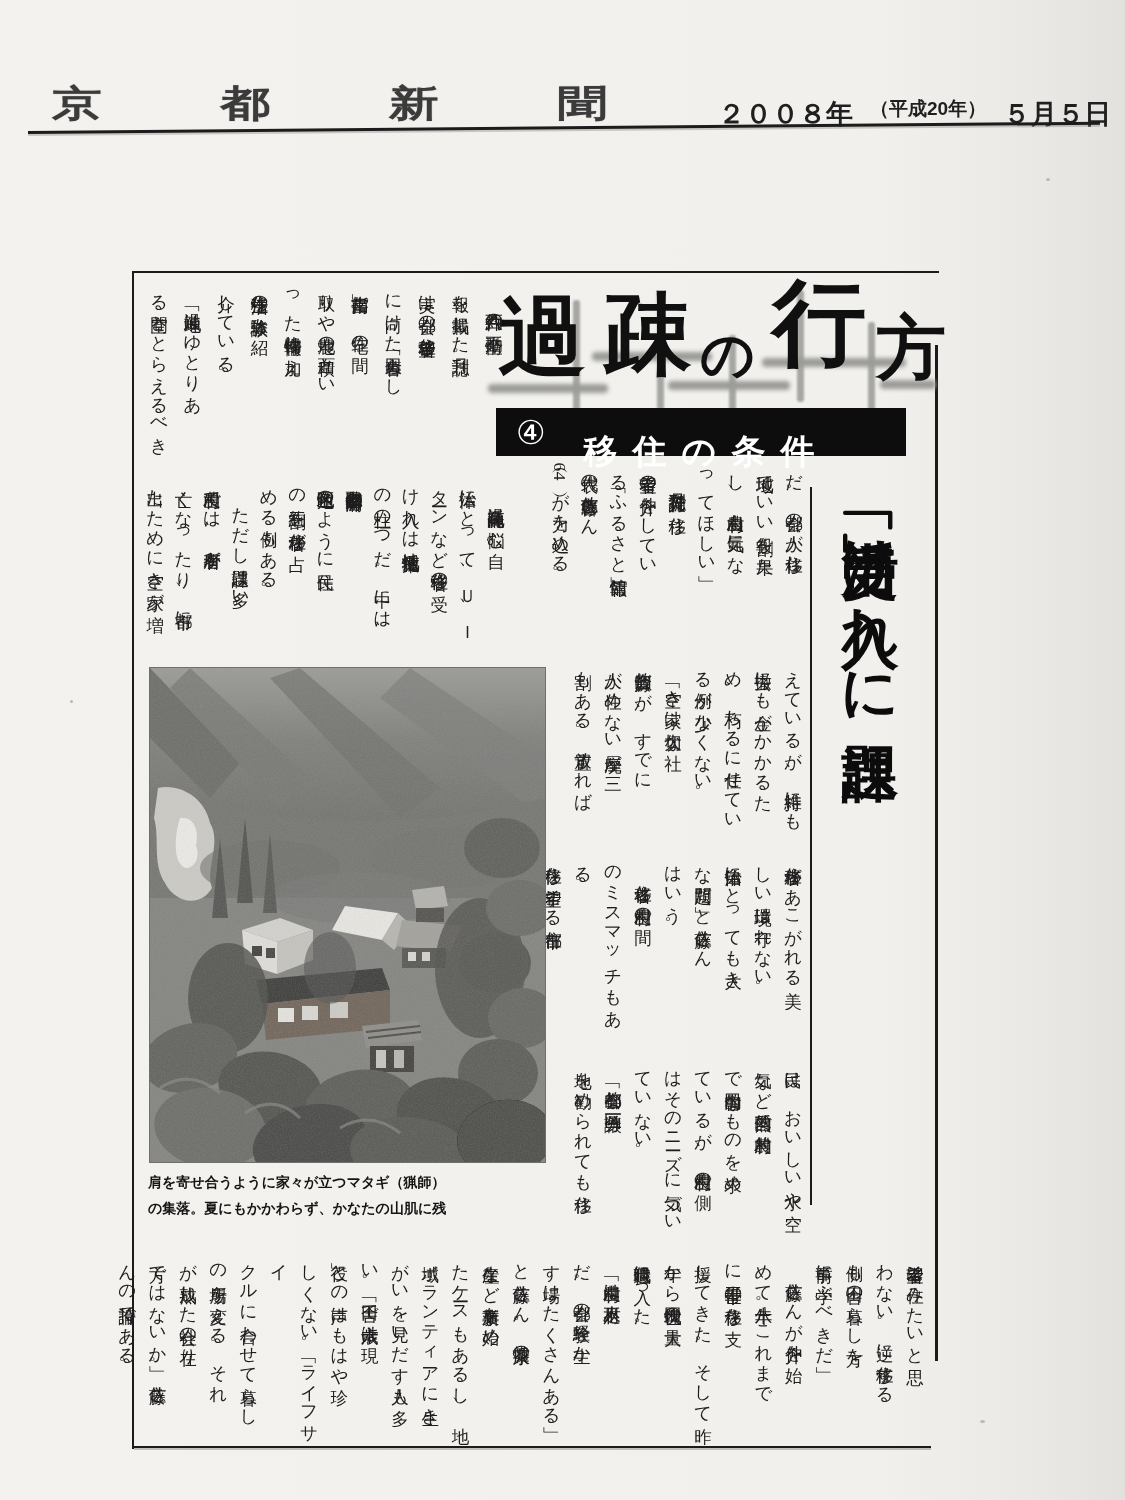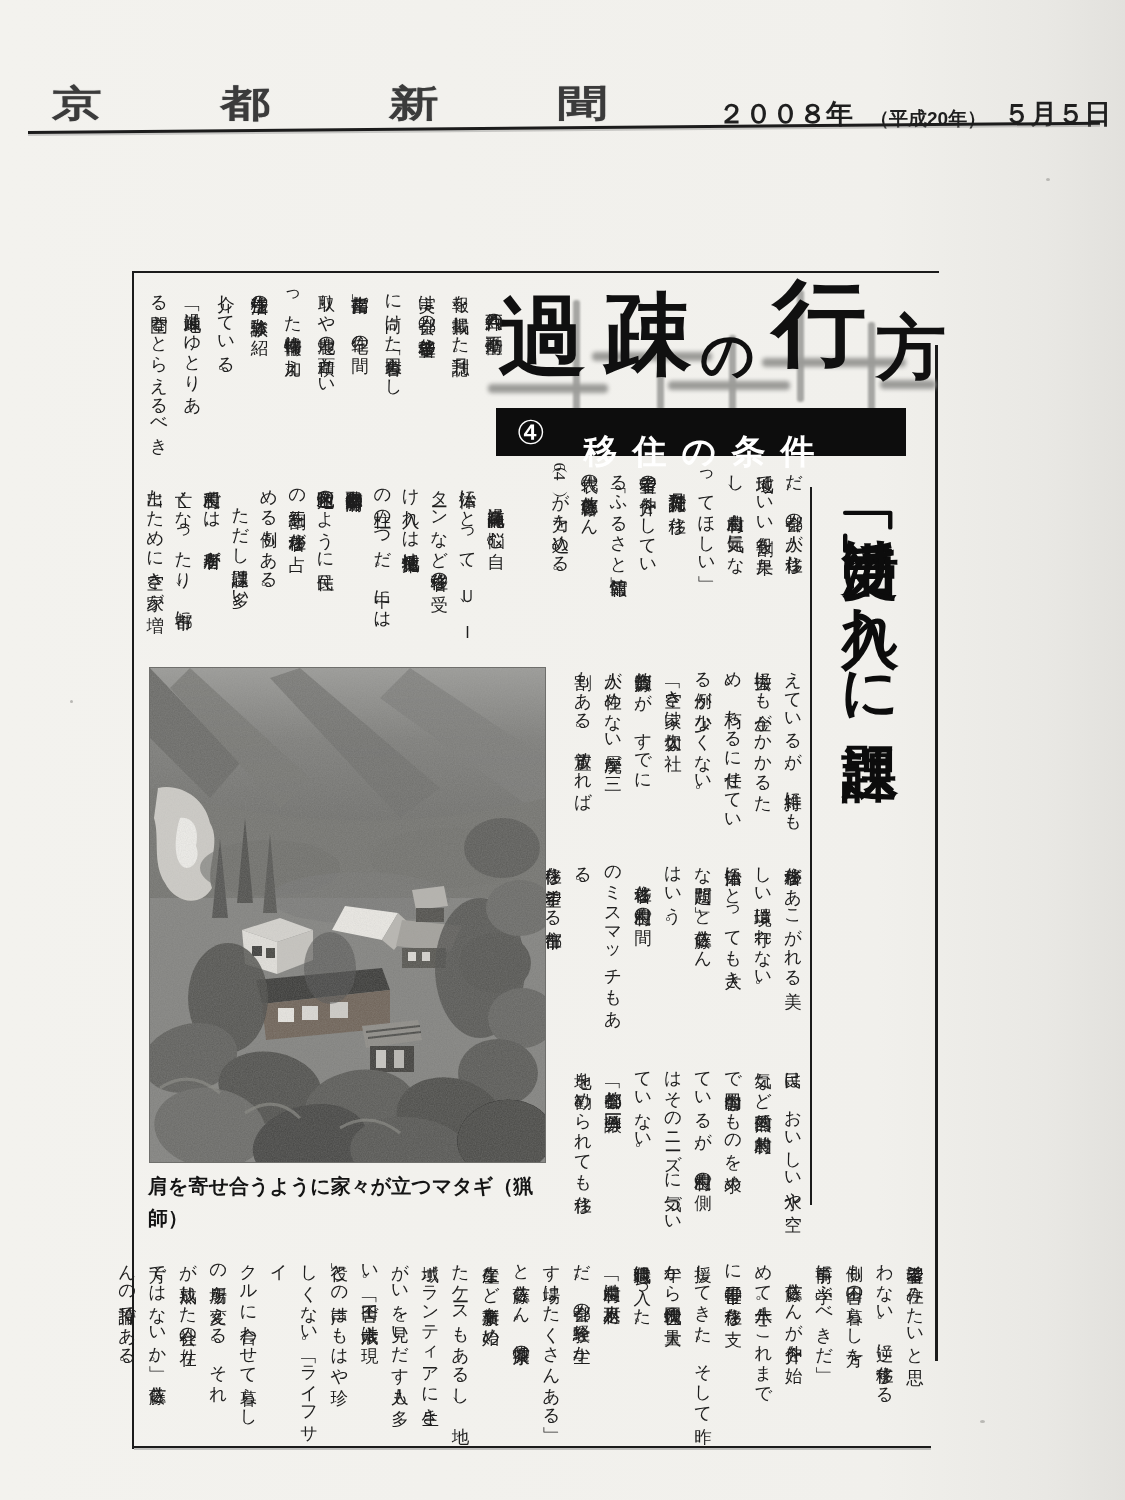--- a/index.html
+++ b/index.html
@@ -17,21 +17,21 @@
     position:absolute;left:52px;top:86px;
     display:flex;gap:110px;
     font-weight:700;font-size:46px;line-height:46px;
     color:#3b3b3b;
     transform:scaleY(0.8) scaleX(1.08);transform-origin:left top;
     letter-spacing:0;
     text-shadow:0 0 1px #777;
   }
   .date-line{
     position:absolute;left:718px;top:96px;width:390px;
-    display:flex;align-items:flex-end;
+    display:flex;align-items:flex-start;
     font-family:"Liberation Sans","DejaVu Sans",sans-serif;
     color:#1f1f1f;white-space:nowrap;
   }
   .date-year,.date-md{font-size:27px;font-weight:600;}
   .date-era{font-size:19px;font-weight:600;margin:0 17px;}
   .date-weekday{font-size:24px;font-weight:600;margin-left:18px;letter-spacing:7px;}
   .masthead-rule{
     position:absolute;left:28px;top:131px;width:1072px;height:3px;
     background:#1c1c1c;transform:rotate(-0.5deg);transform-origin:left center;
     box-shadow:0 2px 0 rgba(120,120,120,.35);
@@ -92,21 +92,21 @@
   #band-c{left:545px;top:462px;width:263px;height:202px;line-height:29.2px;}
   #band-d{left:568px;top:659px;width:240px;height:202px;line-height:30px;}
   #band-e{left:568px;top:854px;width:240px;height:202px;line-height:30px;}
   #band-f{left:568px;top:1059px;width:240px;height:202px;line-height:30px;}
   #band-g{left:140px;top:1252px;width:790px;height:202px;line-height:30.3px;}
   
   .photo{position:absolute;left:150px;top:668px;width:395px;height:494px;background:#888;box-shadow:0 0 0 1px #6f6f6c;}
   .photo svg{display:block;width:100%;height:100%;}
   .caption{
     position:absolute;left:148px;top:1170px;width:424px;
-    font-size:20px;line-height:32px;font-weight:600;color:#141414;
+    font-size:14px;line-height:26px;font-weight:600;color:#141414;
     font-family:"Liberation Serif","DejaVu Serif",serif;
   }
   
   .speck{position:absolute;background:#b9b8b4;border-radius:50%;}
 </style>
 </head>
 <body>
 
 <div id="page">
 
@@ -327,19 +327,20 @@
         <ellipse cx="355" cy="470" rx="48" ry="38" fill="#494946" transform="rotate(-10 355 470)"></ellipse>
         <path d="M10,420 Q40,400 70,425 M95,445 Q125,425 150,450 M190,460 Q220,442 250,465" stroke="#84847f" stroke-width="3" fill="none" opacity="0.7"></path>
       </g>
 
       <rect x="0" y="0" width="395" height="494" filter="url(#grain)" opacity="0.5"></rect>
     </svg>
   </div>
 
   <div class="caption">
     <div>肩を寄せ合うように家々が立つマタギ（猟師）</div>
+    <div>の集落。夏にもかかわらず、かなたの山肌に残</div>
   </div>
 
   <div class="speck" style="left:1046px;top:178px;width:4px;height:3px;"></div>
   <div class="speck" style="left:980px;top:1420px;width:5px;height:3px;"></div>
   <div class="speck" style="left:70px;top:700px;width:3px;height:3px;"></div>
 
 </div>
 
 </body></html>

